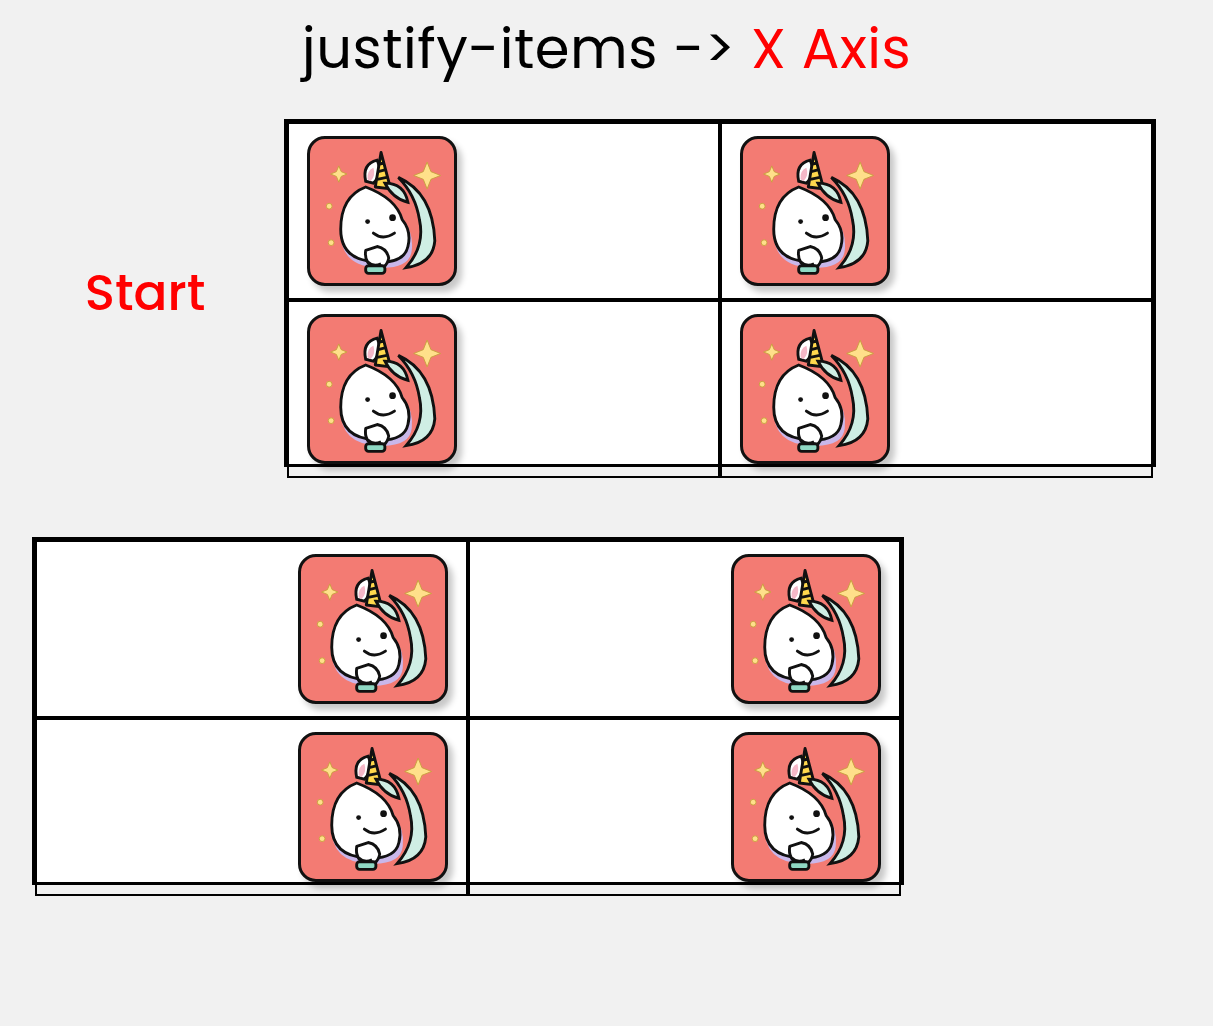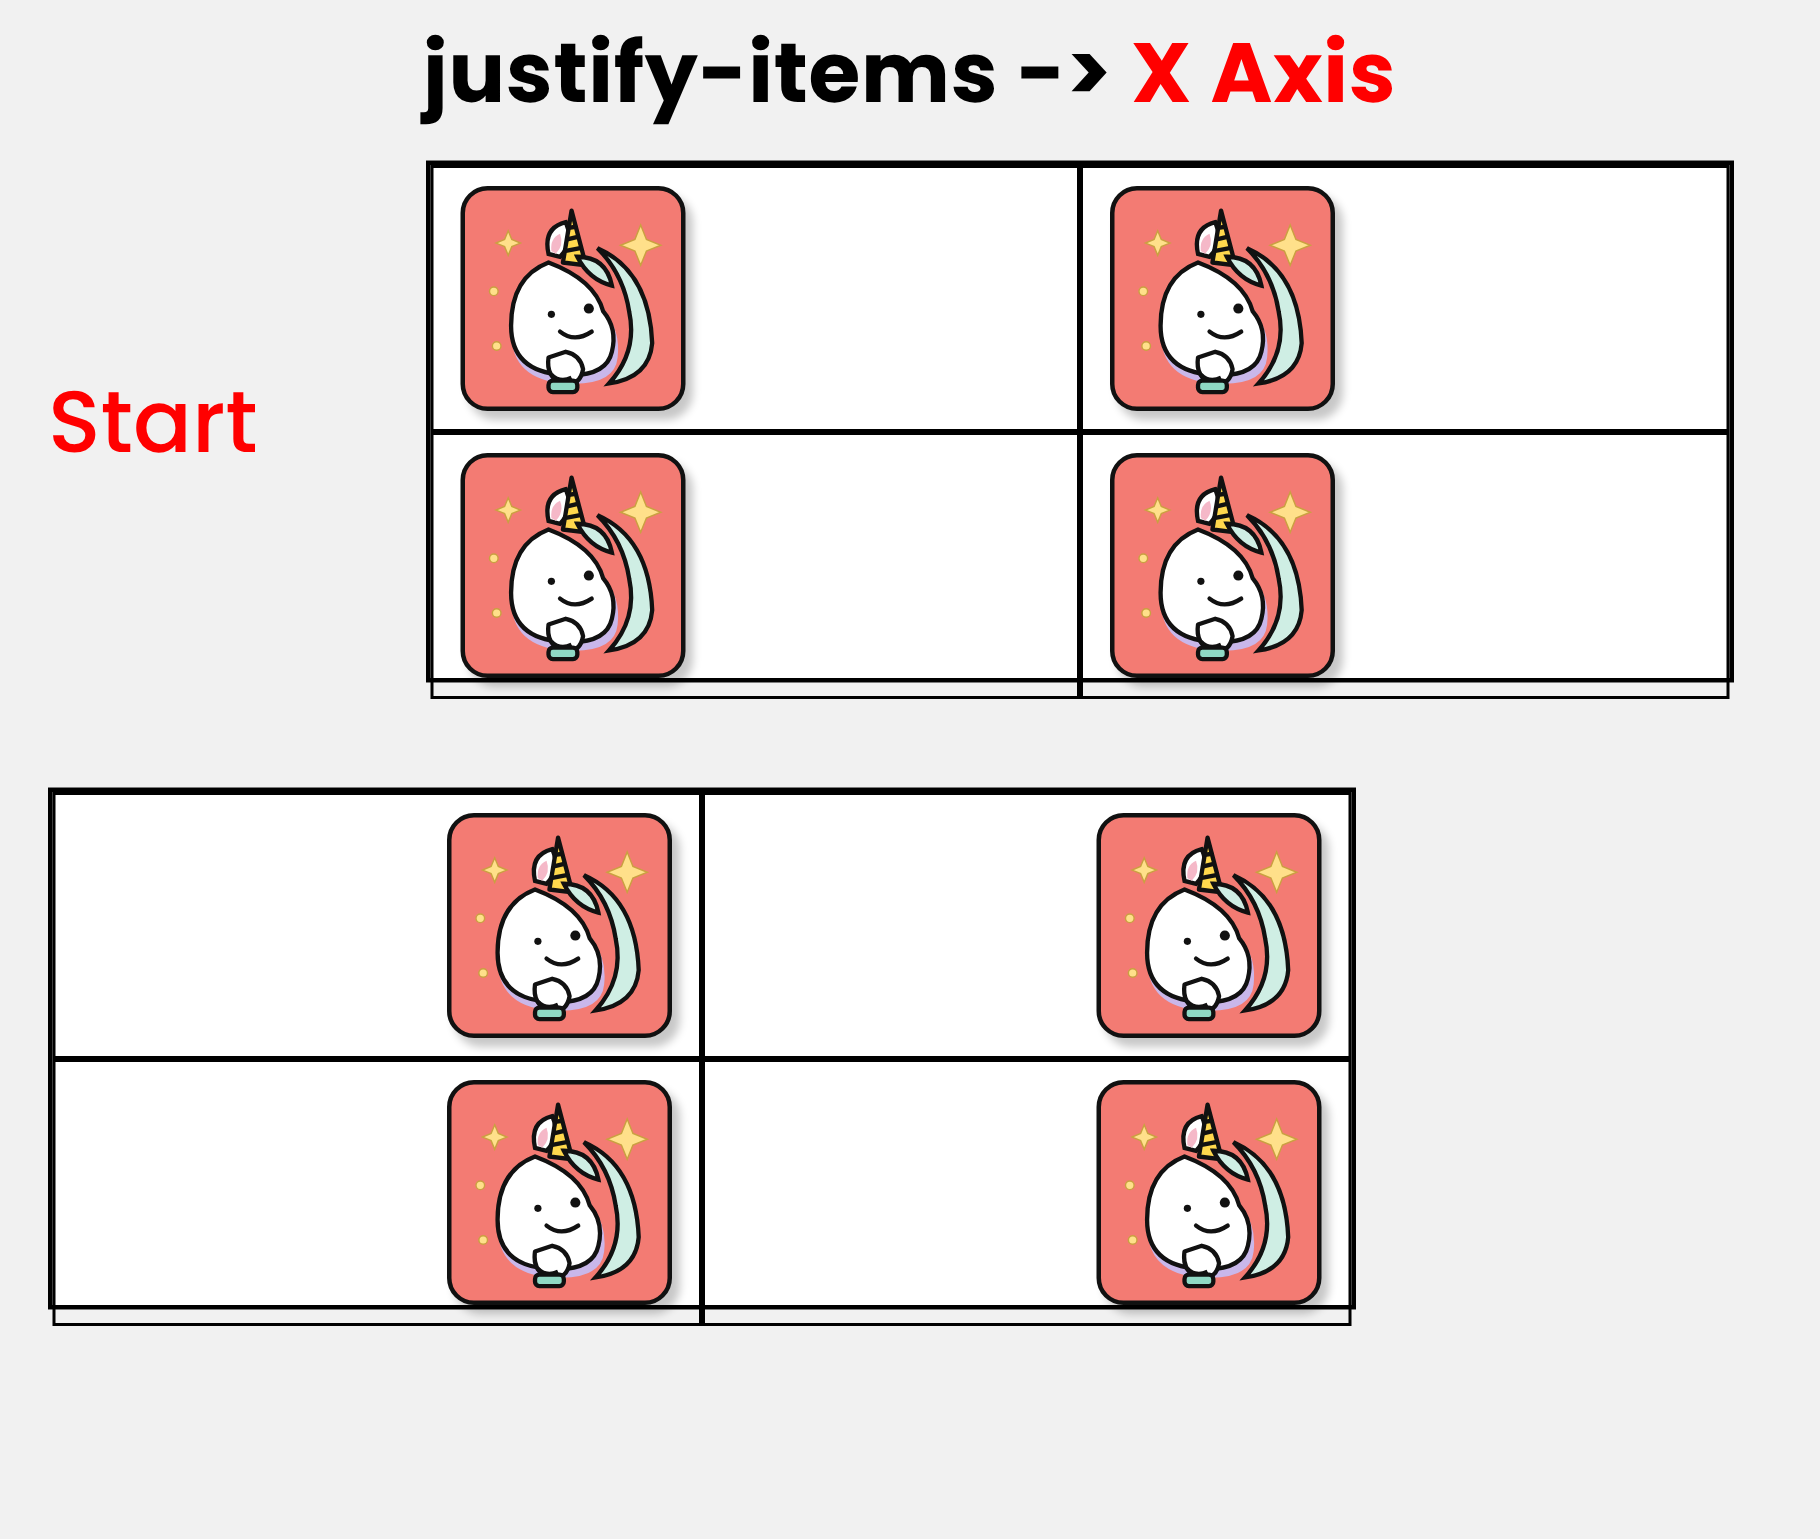--- a/index.html
+++ b/index.html
@@ -7,39 +7,39 @@
   body {
     background: #f1f1f1;
     font-family: "Segoe UI", "Poppins", Arial, sans-serif;
     width: 1213px;
     height: 1026px;
     overflow: hidden;
   }
   .title {
     text-align: center;
     font-size: 56px;
-    font-weight: 700;
+    font-weight: 400;
     color: #000;
     padding-top: 6px;
-    padding-bottom: 16px;
+    padding-bottom: 28px;
     letter-spacing: 0.5px;
   }
   .title .axis { color: #ff0000; }
   .row {
     display: flex;
     align-items: center;
     gap: 26px;
     padding-left: 32px;
     margin-bottom: 70px;
   }
   .label {
     width: 226px;
-    font-size: 58px;
+    font-size: 50px;
     color: #ff0000;
-    text-align: left;
+    text-align: center;
     font-weight: 500;
   }
   .grid {
     display: grid;
     grid-template-columns: 1fr 1fr;
     grid-template-rows: 1fr 1fr;
     width: 872px;
     height: 348px;
     border: 3px solid #000;
     background: #fff;

